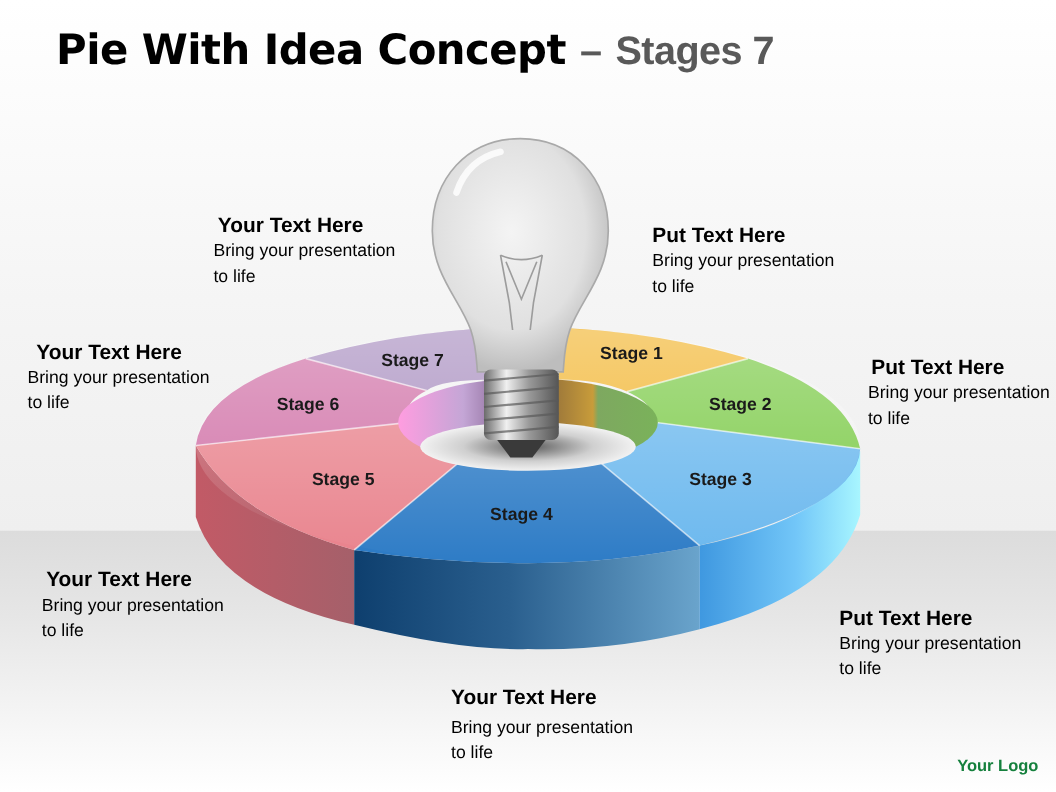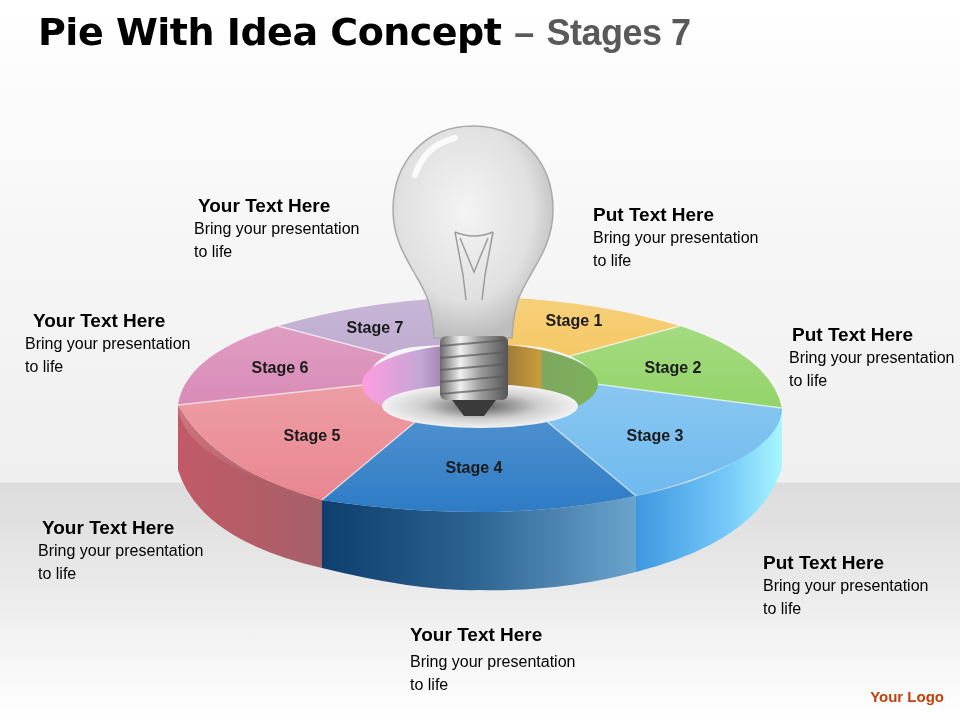--- a/index.html
+++ b/index.html
@@ -2,29 +2,29 @@
 <html><head>
 <meta charset="utf-8">
 <style>
   html, body { margin:0; padding:0; }
   body {
     width:960px; height:720px; position:relative; overflow:hidden;
     font-family:"Liberation Sans", sans-serif;
     background: linear-gradient(to bottom, #ffffff 0px, #f4f4f4 300px, #efefef 482px, #dcdcdc 483px, #e6e6e6 560px, #f6f6f6 660px, #ffffff 720px);
   }
   .title {
-    position:absolute; left:38px; top:10px; margin:0;
+    position:absolute; left:38px; top:10px; margin:13px;
     font-family:"DejaVu Sans", sans-serif; font-weight:bold; font-size:38px;
     color:#000; letter-spacing:-0.5px; white-space:nowrap;
   }
   .title .sub { color:#595959; font-family:"Liberation Sans", sans-serif; font-weight:bold; font-size:36px; }
   .callout { position:absolute; color:#000;margin-top:15px; }
   .callout .h { font-weight:bold; font-size:19px; line-height:22px; white-space:nowrap; }
   .callout .b { font-size:16px; line-height:23px; width:170px; }
-  .logo { position:absolute; right:16px; top:688px; font-weight:bold; font-size:15px; color:#c2410c; }
+  .logo { position:absolute; right:16px; top:688px; font-weight:bold; font-size:15px; color:#15803d; }
   svg.diagram { position:absolute; left:0; top:0; }
   .stage-label { font-family:"Liberation Sans", sans-serif; font-weight:bold; font-size:16px; fill:#1a1a1a; }
 </style>
 </head>
 <body>
 
 <h1 class="title">
   <span>Pie With Idea Concept</span>
   <span class="sub">–</span>
   <span class="sub">Stages 7</span>

